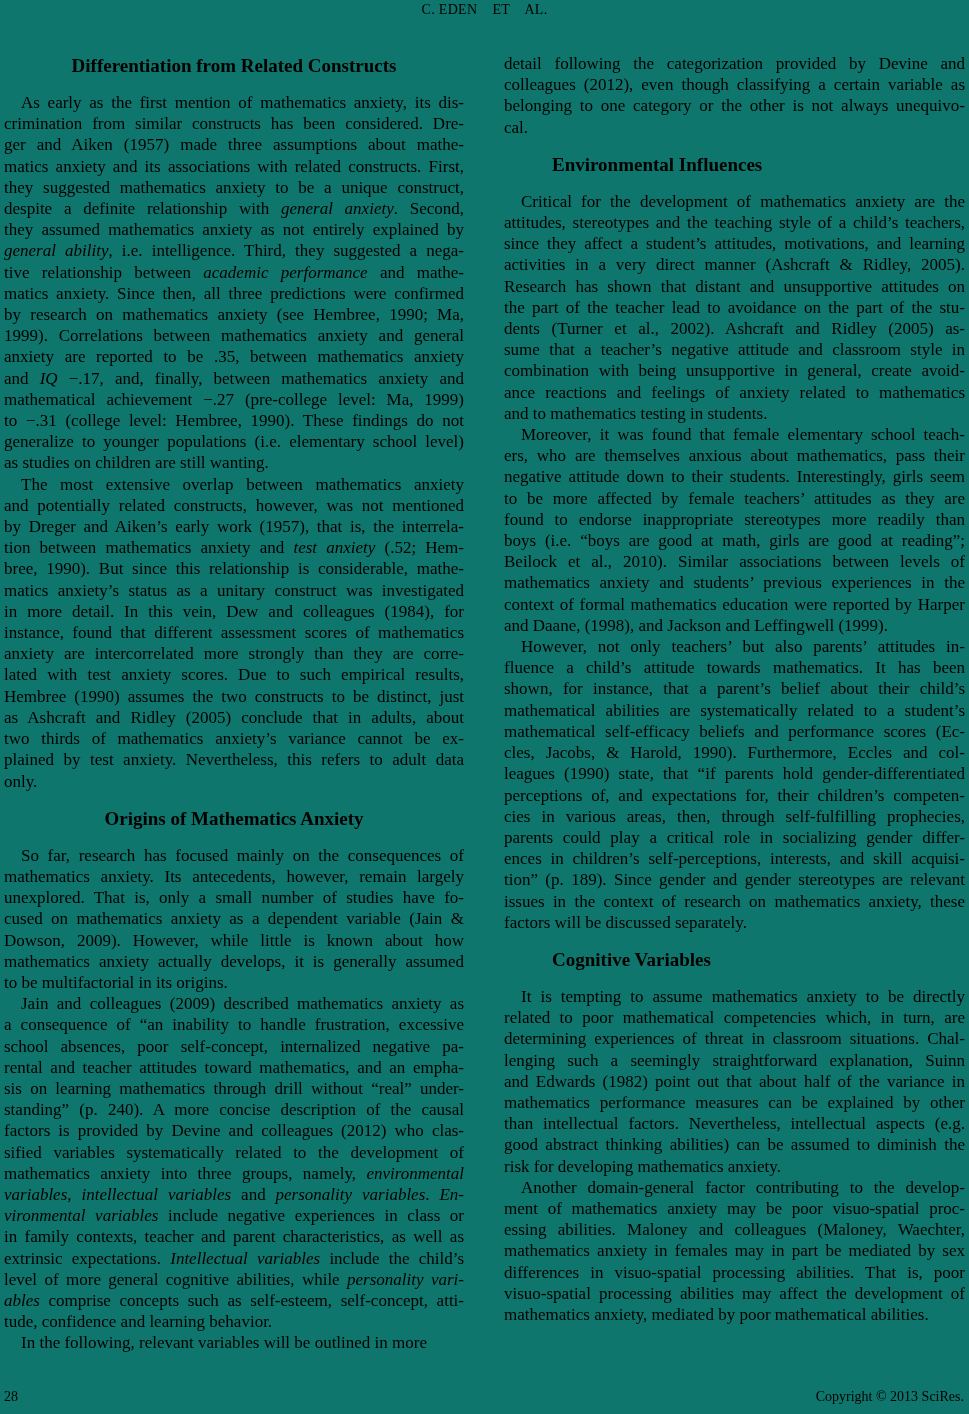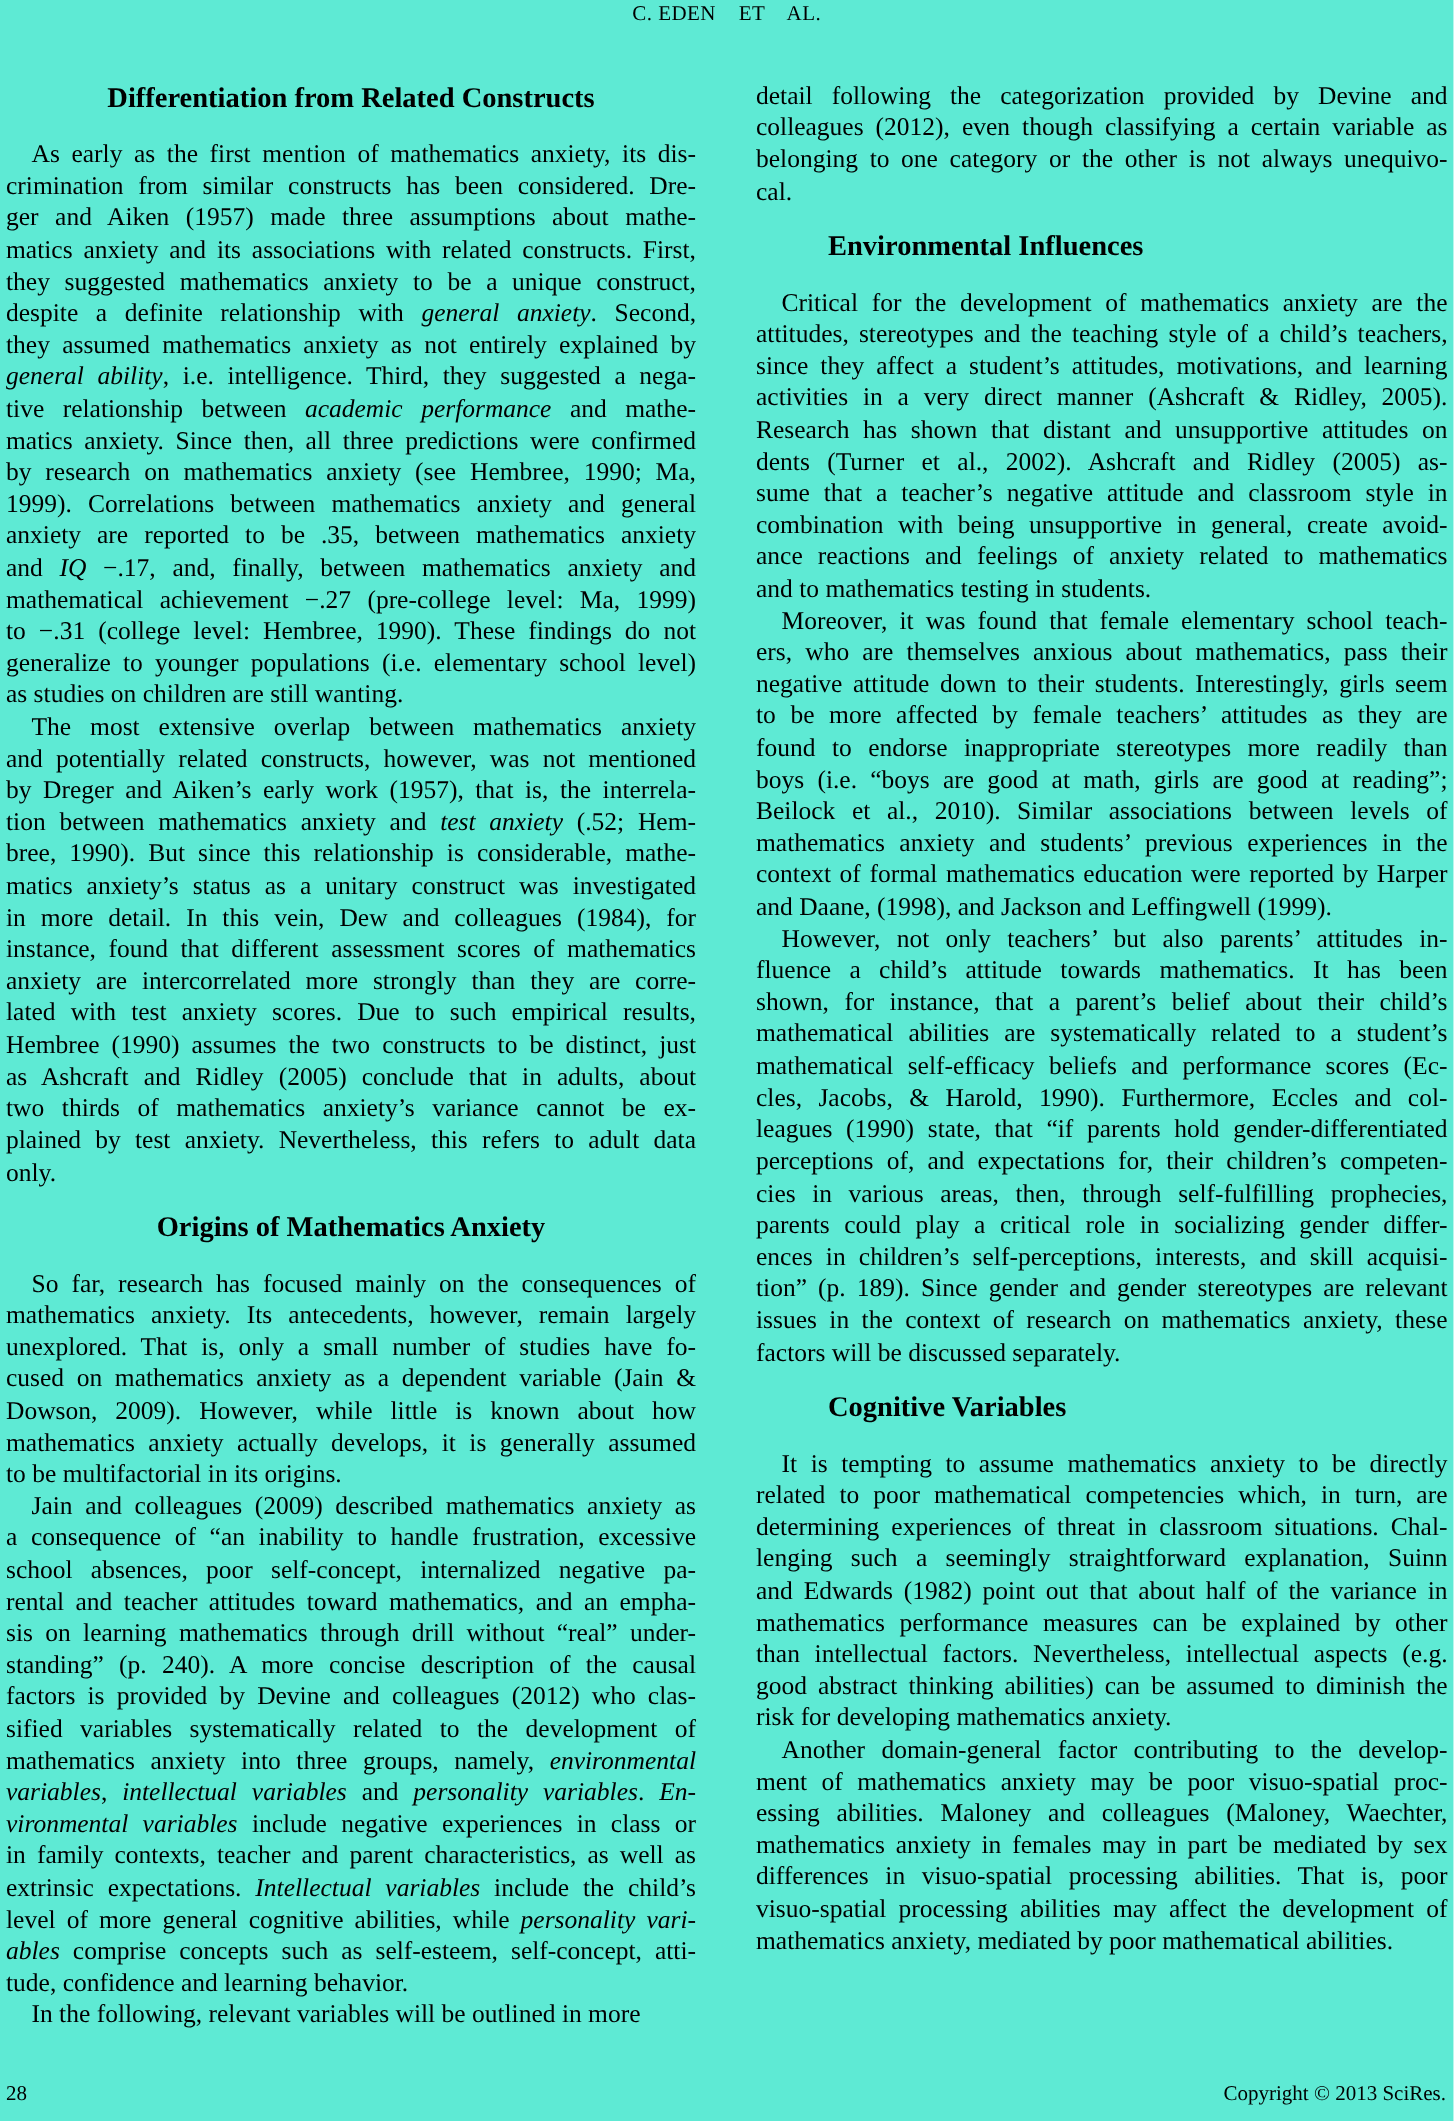--- a/index.html
+++ b/index.html
@@ -1,17 +1,17 @@
 <!DOCTYPE html>
 <html><head>
 <meta charset="utf-8">
 <style>
   html,body{margin:0;padding:0;background:#ffffff;}
   .page{
-    position:relative;width:969px;height:1414px;background:#5eead4;color:#000;
+    position:relative;width:969px;height:1414px;background:#0f766e;color:#000;
     font-family:"Liberation Serif","DejaVu Serif",serif;overflow:hidden;
   }
   .running-head{
     position:absolute;top:2px;left:0;right:0;text-align:center;
     font-size:14px;white-space:pre;letter-spacing:.3px;
   }
   .columns{position:absolute;top:53px;left:4px;display:flex;gap:40px;}
   .col{width:460px;}
   .col-right{width:461px;}
   .heading{
@@ -117,20 +117,21 @@
           <div class="line">belonging to one category or the other is not always unequivo-</div>
           <div class="line last">cal.</div>
         </div>
         <div class="heading left">Environmental Influences</div>
         <div class="para">
           <div class="line indent">Critical for the development of mathematics anxiety are the</div>
           <div class="line">attitudes, stereotypes and the teaching style of a child’s teachers,</div>
           <div class="line">since they affect a student’s attitudes, motivations, and learning</div>
           <div class="line">activities in a very direct manner (Ashcraft &amp; Ridley, 2005).</div>
           <div class="line">Research has shown that distant and unsupportive attitudes on</div>
+          <div class="line">the part of the teacher lead to avoidance on the part of the stu-</div>
           <div class="line">dents (Turner et al., 2002). Ashcraft and Ridley (2005) as-</div>
           <div class="line">sume that a teacher’s negative attitude and classroom style in</div>
           <div class="line">combination with being unsupportive in general, create avoid-</div>
           <div class="line">ance reactions and feelings of anxiety related to mathematics</div>
           <div class="line last">and to mathematics testing in students.</div>
         </div>
         <div class="para">
           <div class="line indent">Moreover, it was found that female elementary school teach-</div>
           <div class="line">ers, who are themselves anxious about mathematics, pass their</div>
           <div class="line">negative attitude down to their students. Interestingly, girls seem</div>

